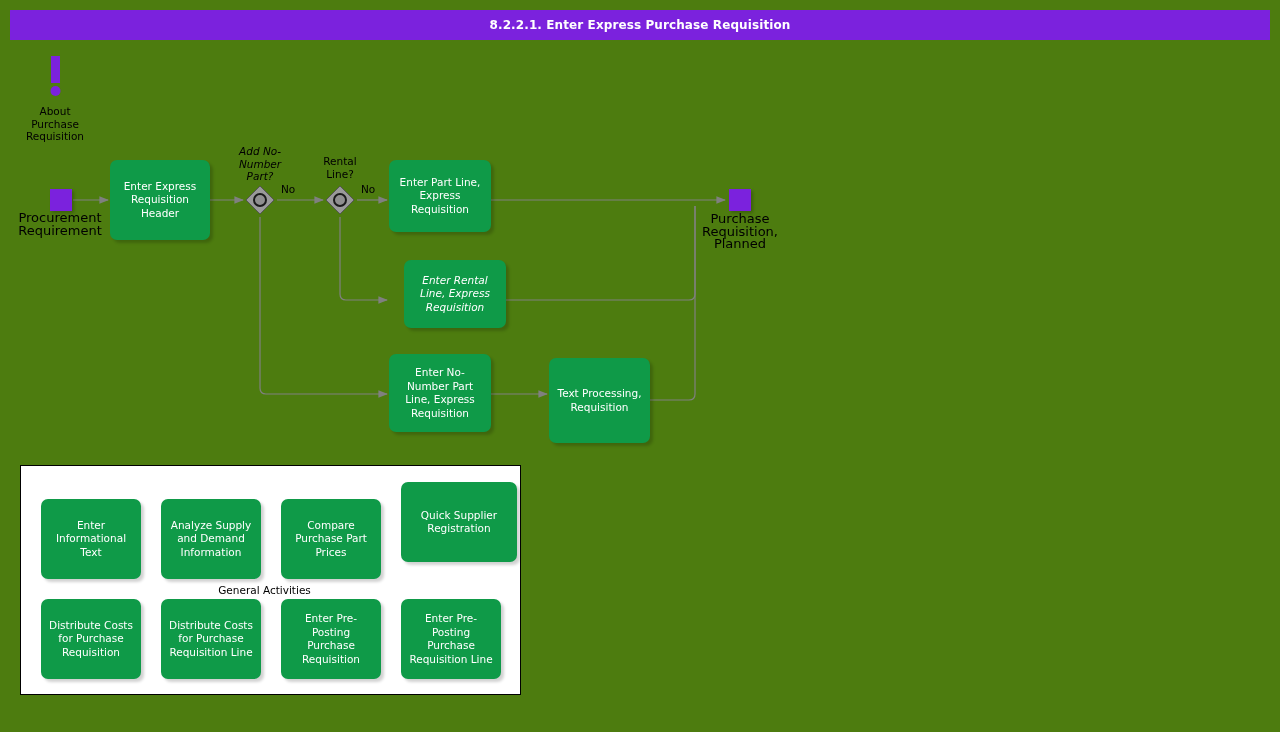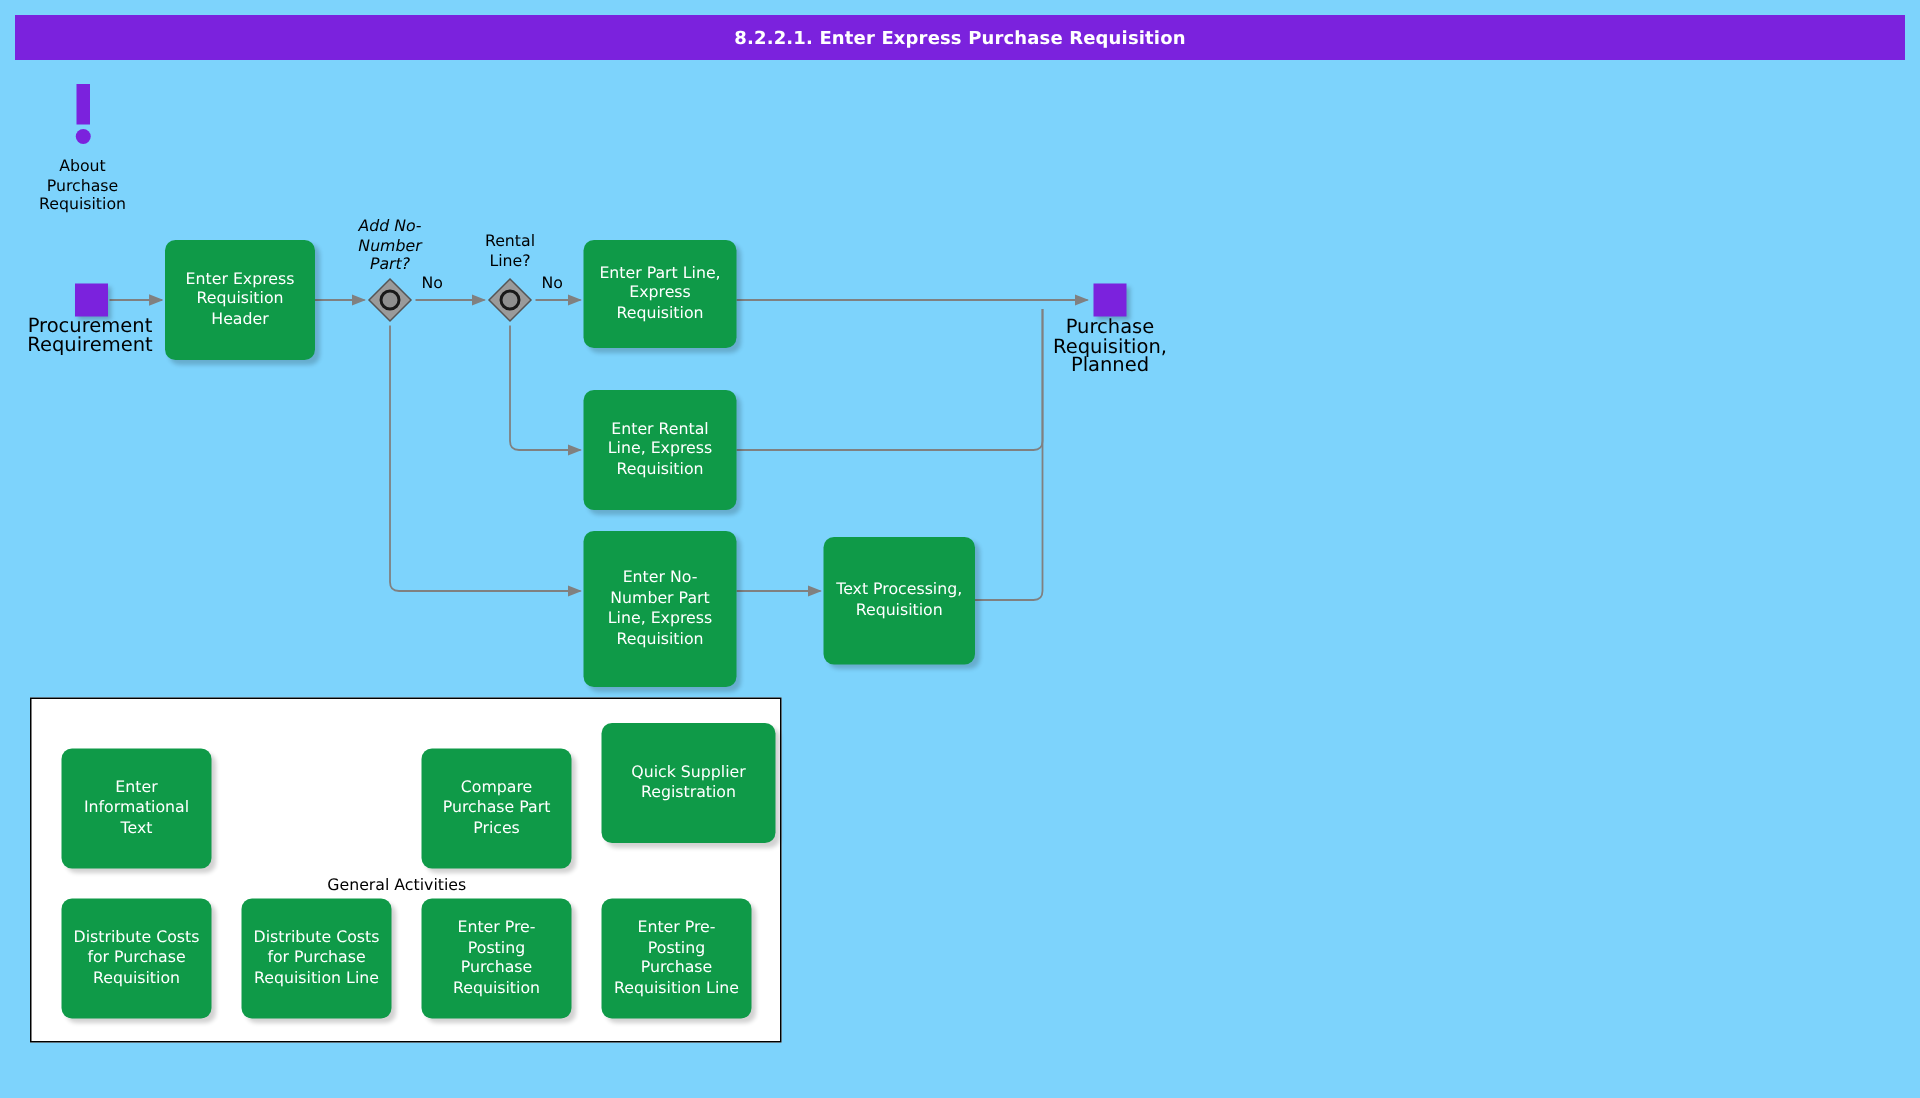--- a/index.html
+++ b/index.html
@@ -3,21 +3,21 @@
 <meta charset="utf-8">
 <style>
   * { box-sizing: border-box; }
   html, body {
     margin: 0; padding: 0;
     width: 1280px; height: 732px;
     background: #ffffff;
     font-family: "DejaVu Sans", "Liberation Sans", sans-serif;
     overflow: hidden;
   }
-  #canvas { position: relative; width: 1280px; height: 732px; background: #7dd3fc; }
+  #canvas { position: relative; width: 1280px; height: 732px; background: #4d7c0f; }
 
   
   .titlebar {
     position: absolute; left: 10px; top: 10px;
     width: 1260px; height: 30px;
     background: #7B22DD;
     display: flex; align-items: center; justify-content: center;
   }
   .titlebar .title-text {
     color: #ffffff; font-size: 12px; font-weight: bold;
@@ -171,27 +171,27 @@
     </svg>
   </div>
   <div class="edge-label" style="left:361px; top:183px;">No</div>
 
   <div class="node task" style="left:389px; top:160px; width:102px; height:72px;">
     <span class="task-label">Enter Part Line,
 Express
 Requisition</span>
   </div>
 
-  <div class="node task" style="left:389px; top:260px; width:102px; height:80px;">
+  <div class="node task" style="left:404px; top:260px; width:102px; height:68px;font-style:italic;">
     <span class="task-label">Enter Rental
 Line, Express
 Requisition</span>
   </div>
 
-  <div class="node task" style="left:389px; top:354px; width:102px; height:104px;">
+  <div class="node task" style="left:389px; top:354px; width:102px; height:78px;">
     <span class="task-label">Enter No-
 Number Part
 Line, Express
 Requisition</span>
   </div>
 
   <div class="node task" style="left:549px; top:358px; width:101px; height:85px;">
     <span class="task-label">Text Processing,
 Requisition</span>
   </div>
@@ -204,20 +204,25 @@
 Planned</div>
 
   <div class="group-box">
 
     <div class="node task" style="left:20px; top:33px; width:100px; height:80px;">
       <span class="task-label">Enter
 Informational
 Text</span>
     </div>
 
+    <div class="node task" style="left:140px; top:33px; width:100px; height:80px;">
+      <span class="task-label">Analyze Supply
+and Demand
+Information</span>
+    </div>
 
     <div class="node task" style="left:260px; top:33px; width:100px; height:80px;">
       <span class="task-label">Compare
 Purchase Part
 Prices</span>
     </div>
 
     <div class="node task" style="left:380px; top:16px; width:116px; height:80px;">
       <span class="task-label">Quick Supplier
 Registration</span>

